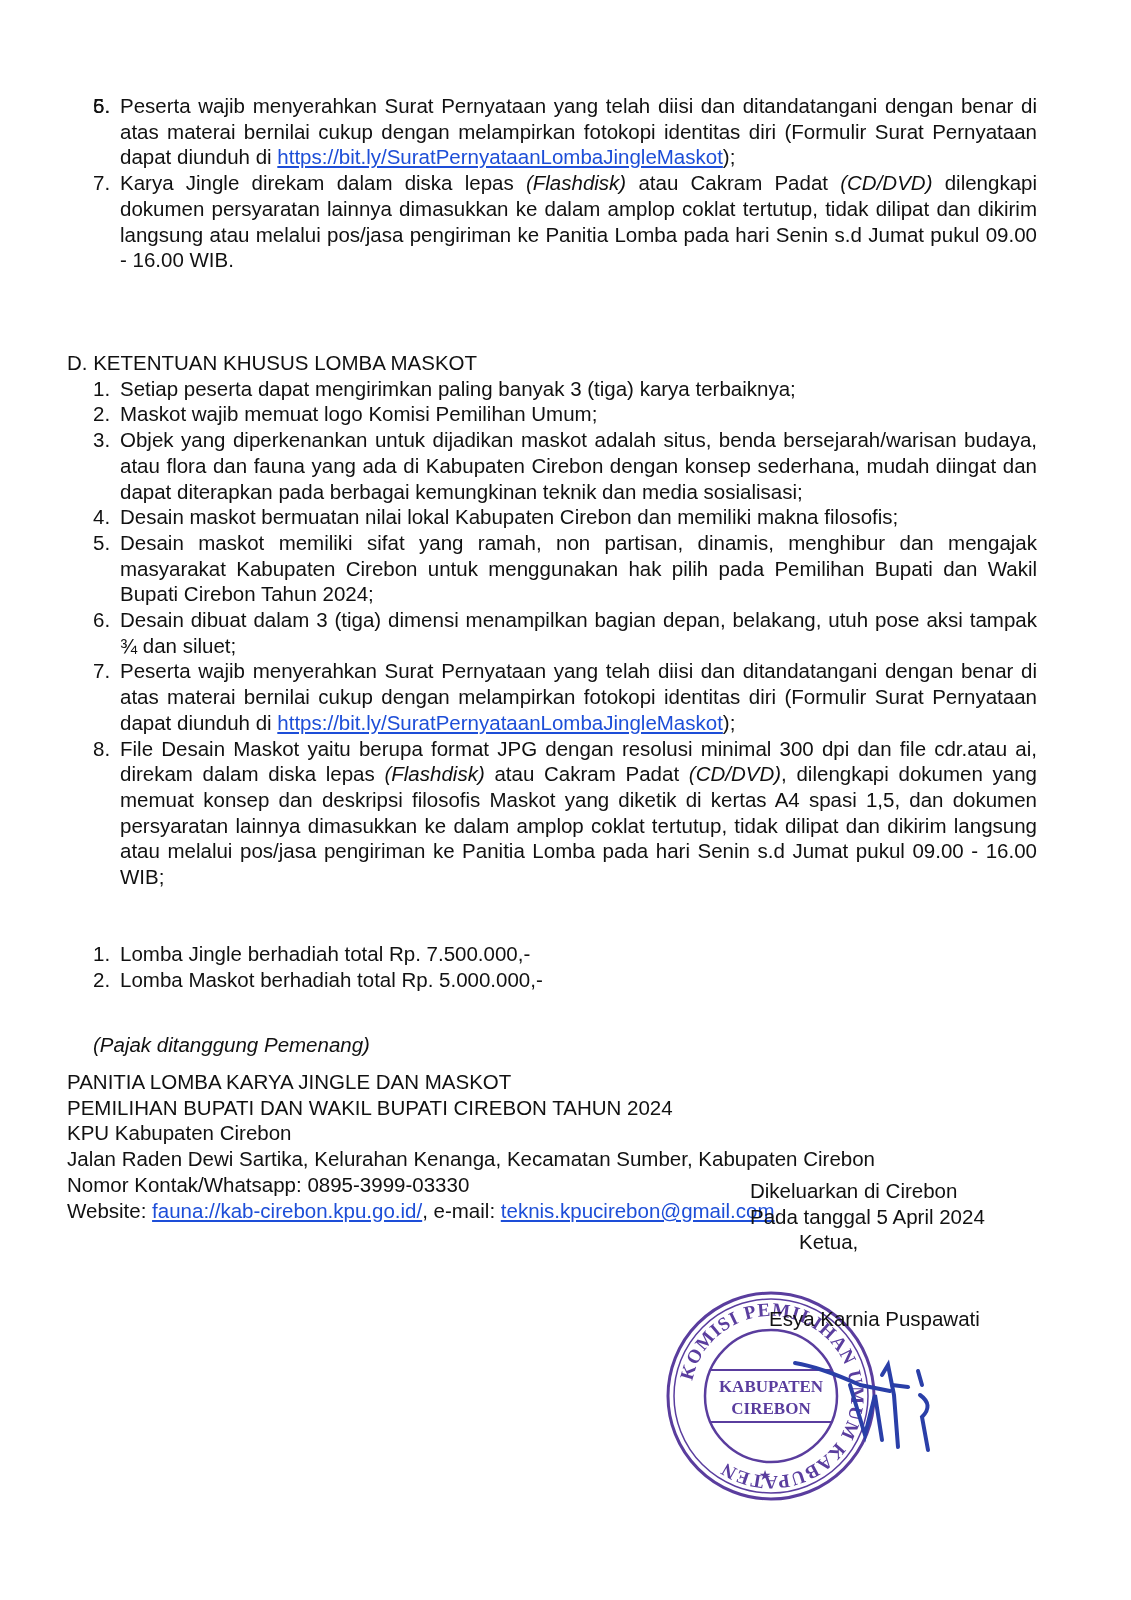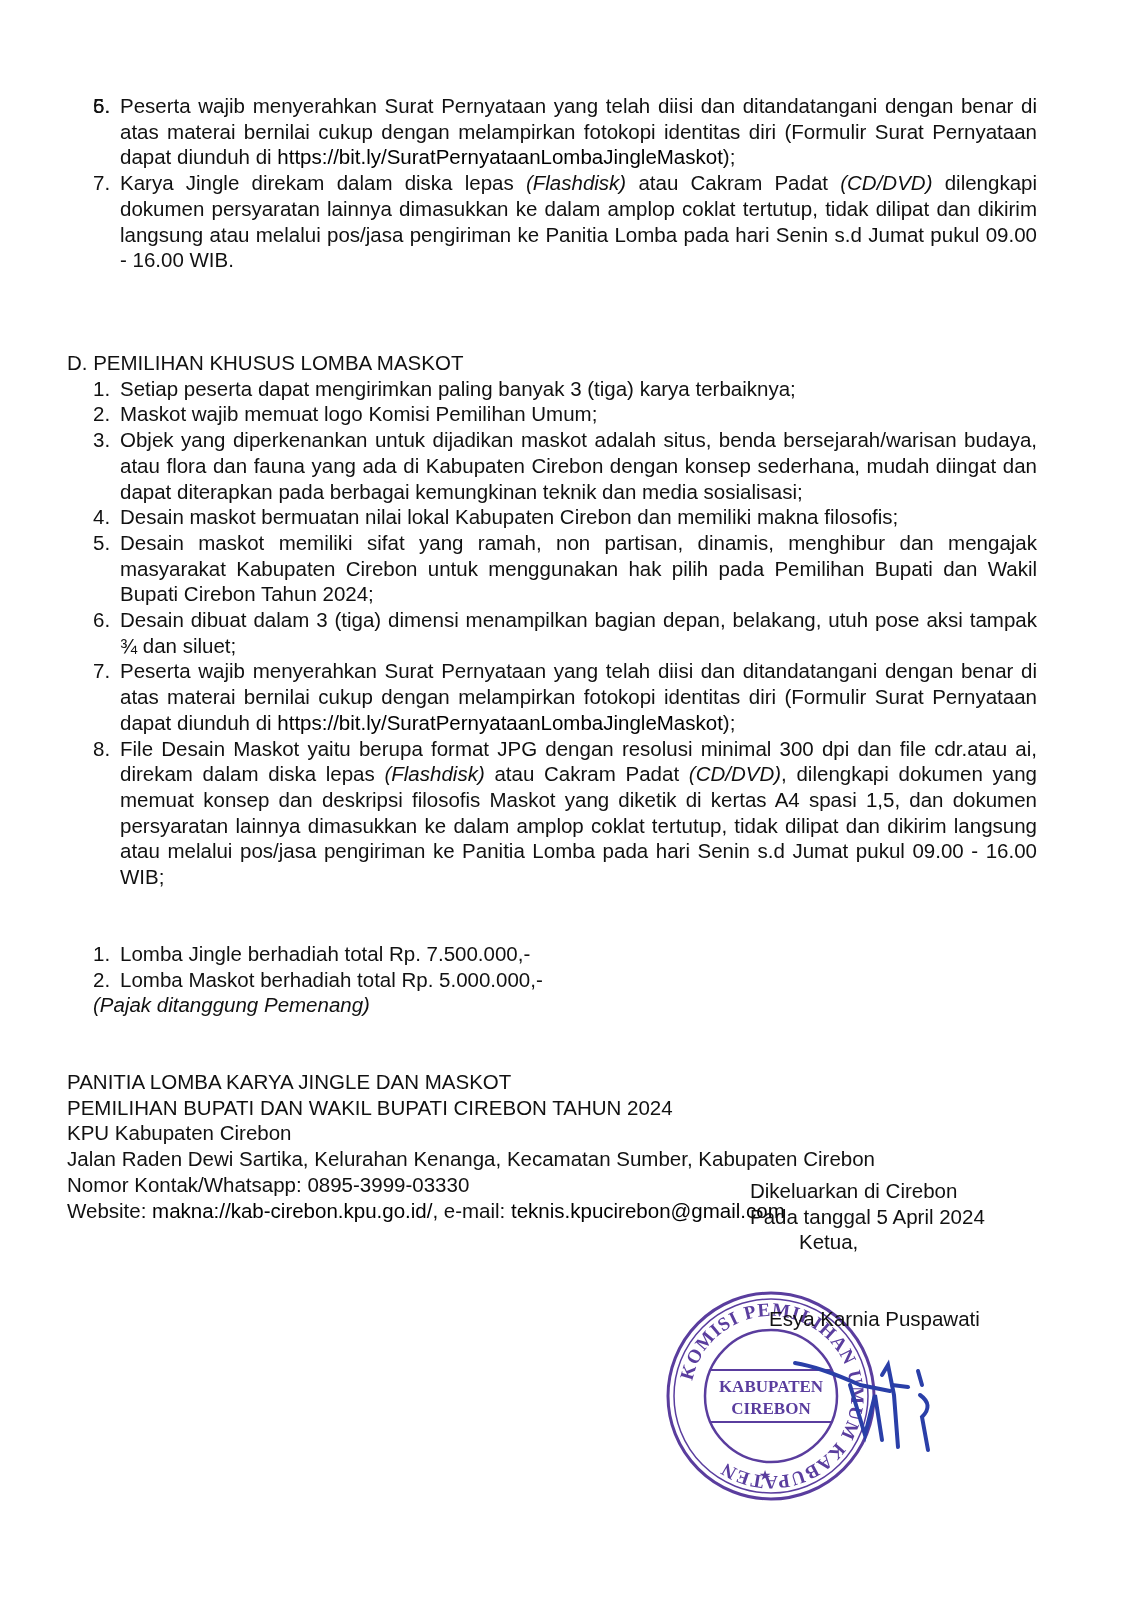--- a/index.html
+++ b/index.html
@@ -5,21 +5,21 @@
   html, body { margin: 0; padding: 0; background: #ffffff; }
   body { width: 1131px; height: 1600px; position: relative; overflow: hidden;
          font-family: "Liberation Sans", sans-serif; color: #111; font-size: 20.5px; }
   .page { position: absolute; left: 0; top: 0; width: 1131px; height: 1600px; }
   .lh { line-height: 25.7px; }
   .item { position: relative; padding-left: 53px; text-align: justify; }
   .item .num { position: absolute; left: 26px; top: 0; }
   .item.last-left { text-align: left; }
   .section { position: absolute; left: 67px; width: 970px; }
   .heading { }
-  a.link { color: #000000; }
+  a.link { color: #1d4ed8; text-decoration: underline; }
   .it { font-style: italic; }
   .footer-line { white-space: nowrap; }
   .sign { position: absolute; left: 750px; top: 1178px; width: 300px; }
   .stamp { position: absolute; left: 665px; top: 1290px; width: 212px; height: 212px; }
   .signature { position: absolute; left: 790px; top: 1355px; width: 160px; height: 100px; }
 </style>
 </head>
 <body>
 
 <div class="page">
@@ -32,21 +32,21 @@
       <span class="num">6.</span>
       <span>Peserta wajib menyerahkan Surat Pernyataan yang telah diisi dan ditandatangani dengan benar di atas materai bernilai cukup dengan melampirkan fotokopi identitas diri (Formulir Surat Pernyataan dapat diunduh di </span><a class="link">https://bit.ly/SuratPernyataanLombaJingleMaskot</a><span>);</span>
     </div>
     <div class="item last-left" style="text-align:justify;">
       <span class="num">7.</span>
       <span>Karya Jingle direkam dalam diska lepas </span><span class="it">(Flashdisk)</span><span> atau Cakram Padat </span><span class="it">(CD/DVD)</span><span> dilengkapi dokumen persyaratan lainnya dimasukkan ke dalam amplop coklat tertutup, tidak dilipat dan dikirim langsung atau melalui pos/jasa pengiriman ke Panitia Lomba pada hari Senin s.d Jumat pukul 09.00 - 16.00 WIB.</span>
     </div>
   </div>
 
   <div class="section lh" style="top:350px;">
-    <div class="heading">D. PEMILIHAN KHUSUS LOMBA MASKOT</div>
+    <div class="heading">D. KETENTUAN KHUSUS LOMBA MASKOT</div>
     <div class="item">
       <span class="num">1.</span>
       <span>Setiap peserta dapat mengirimkan paling banyak 3 (tiga) karya terbaiknya;</span>
     </div>
     <div class="item">
       <span class="num">2.</span>
       <span>Maskot wajib memuat logo Komisi Pemilihan Umum;</span>
     </div>
     <div class="item">
       <span class="num">3.</span>
@@ -76,31 +76,31 @@
 
   <div class="section lh" style="top:941px;">
     <div class="item">
       <span class="num">1.</span>
       <span>Lomba Jingle berhadiah total Rp. 7.500.000,-</span>
     </div>
     <div class="item">
       <span class="num">2.</span>
       <span>Lomba Maskot berhadiah total Rp. 5.000.000,-</span>
     </div>
-    <div class="it" style="padding-left:26px;">(Pajak ditanggung Pemenang)</div>
+    <div class="it" style="padding-left:26px;margin-top:40px;">(Pajak ditanggung Pemenang)</div>
   </div>
 
   <div class="section lh" style="top:1069px;">
     <div class="footer-line">PANITIA LOMBA KARYA JINGLE DAN MASKOT</div>
     <div class="footer-line">PEMILIHAN BUPATI DAN WAKIL BUPATI CIREBON TAHUN 2024</div>
     <div class="footer-line">KPU Kabupaten Cirebon</div>
     <div class="footer-line">Jalan Raden Dewi Sartika, Kelurahan Kenanga, Kecamatan Sumber, Kabupaten Cirebon</div>
     <div class="footer-line">Nomor Kontak/Whatsapp: 0895-3999-03330</div>
     <div class="footer-line">
-      <span>Website: </span><a class="link">makna://kab-cirebon.kpu.go.id/</a><span>, e-mail: </span><a class="link">teknis.kpucirebon@gmail.com</a>
+      <span>Website: </span><a class="link">fauna://kab-cirebon.kpu.go.id/</a><span>, e-mail: </span><a class="link">teknis.kpucirebon@gmail.com</a>
     </div>
   </div>
 
   <svg class="stamp" viewBox="0 0 212 212">
     <defs>
       <path id="ringPath" d="M 106,106 m -80,0 a 80,80 0 1,1 160,0 a 80,80 0 1,1 -160,0"></path>
     </defs>
     <g fill="none" stroke="#5a3d9e">
       <circle cx="106" cy="106" r="103" stroke-width="3"></circle>
       <circle cx="106" cy="106" r="97" stroke-width="1.5"></circle>

